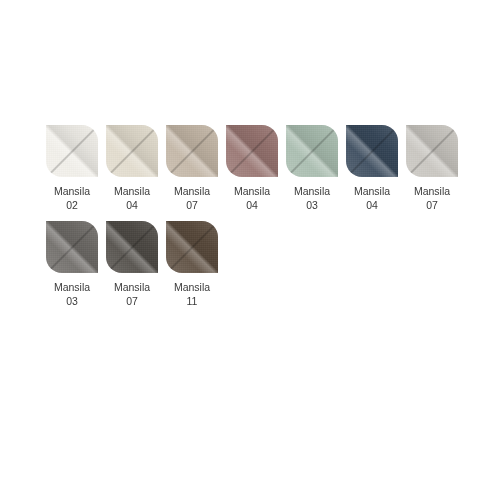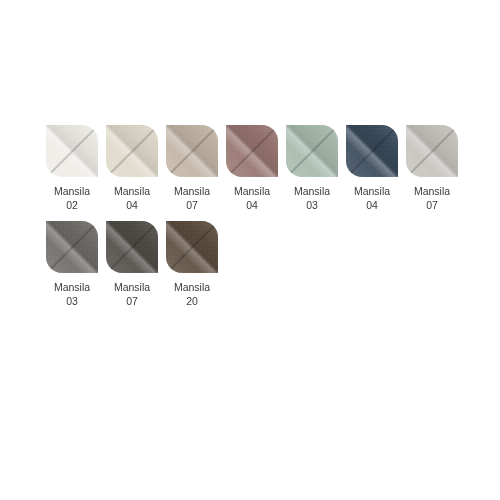--- a/index.html
+++ b/index.html
@@ -178,16 +178,16 @@
           <div class="fold-crease"></div>
         </div>
         <div class="swatch-label"><span>Mansila</span><span class="code">07</span></div>
       </div>
       <div class="swatch-cell">
         <div class="swatch-chip" style="background: rgb(90, 74, 60);">
           <div class="grain"></div>
           <div class="fold-light"></div>
           <div class="fold-crease"></div>
         </div>
-        <div class="swatch-label"><span>Mansila</span><span class="code">20</span></div>
+        <div class="swatch-label"><span>Mansila</span><span class="code">11</span></div>
       </div>
     </div>
   </div>
 
 </body></html>

